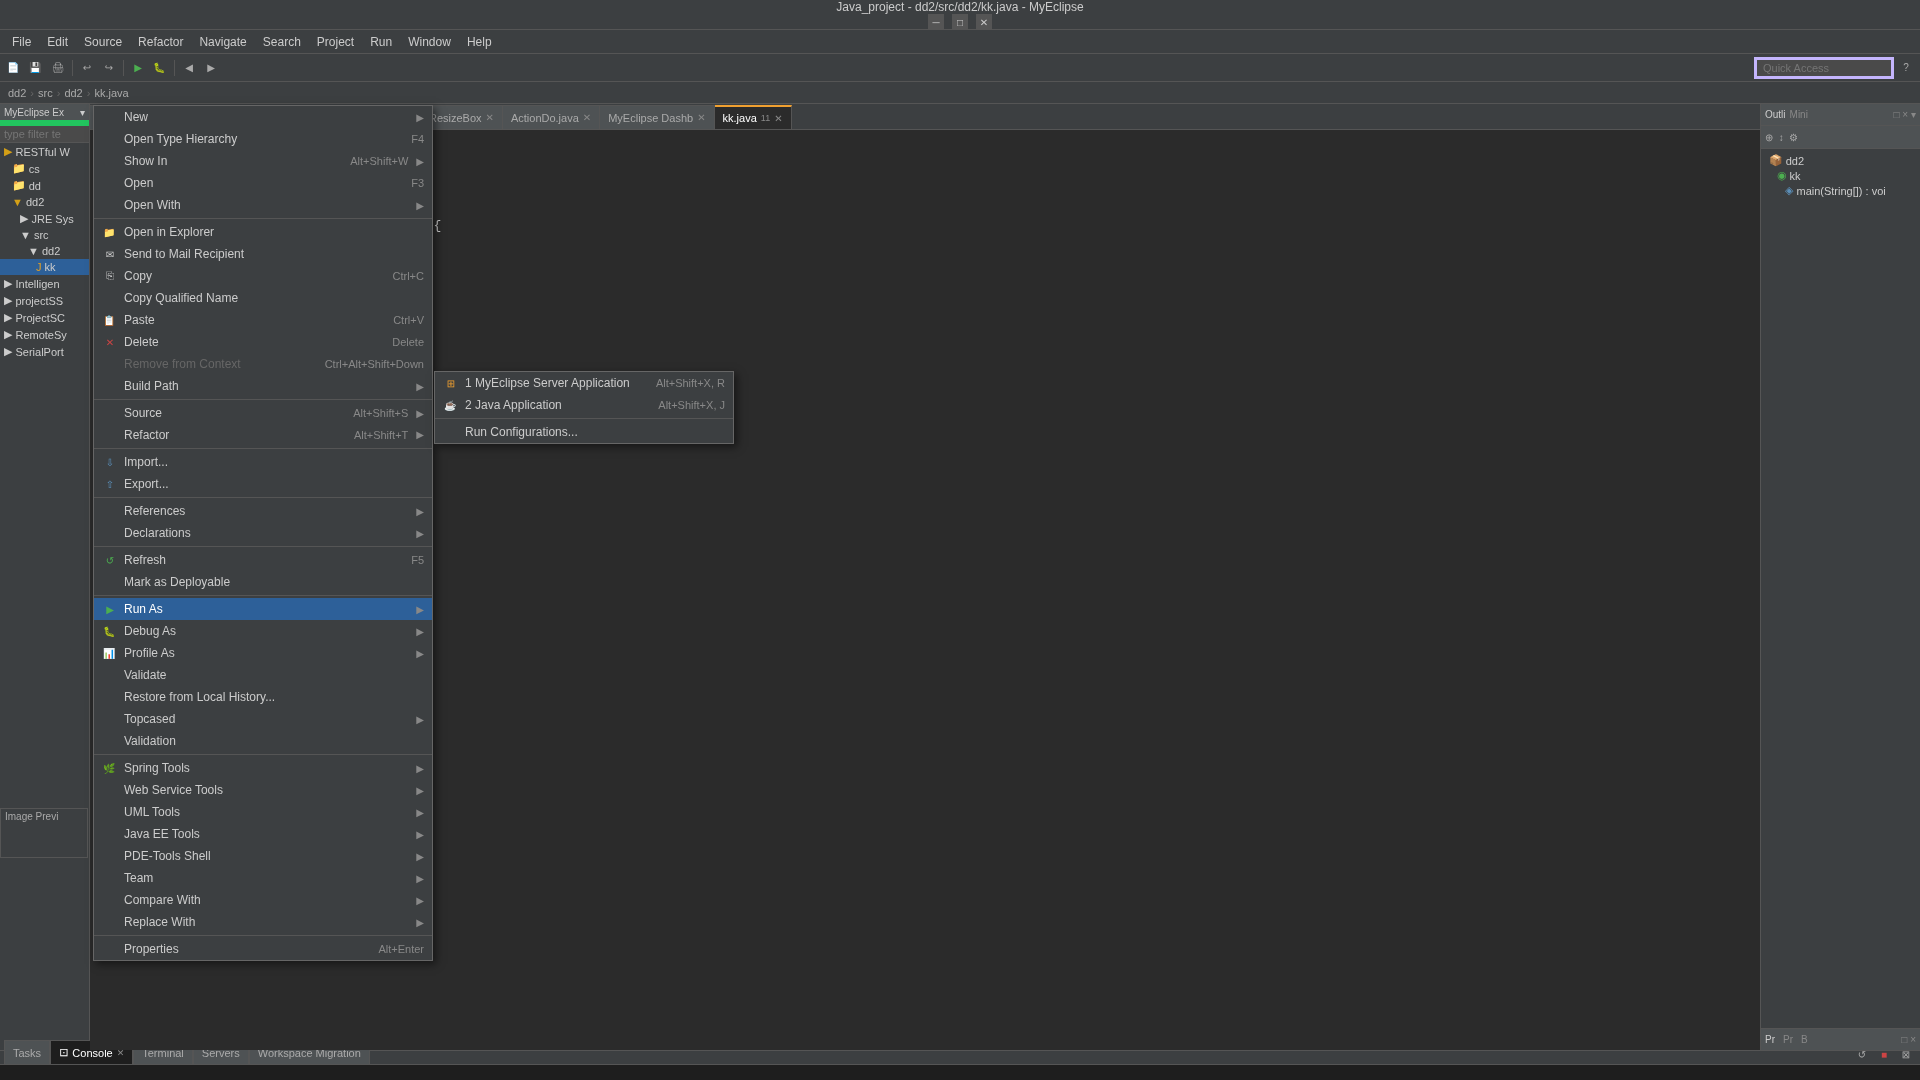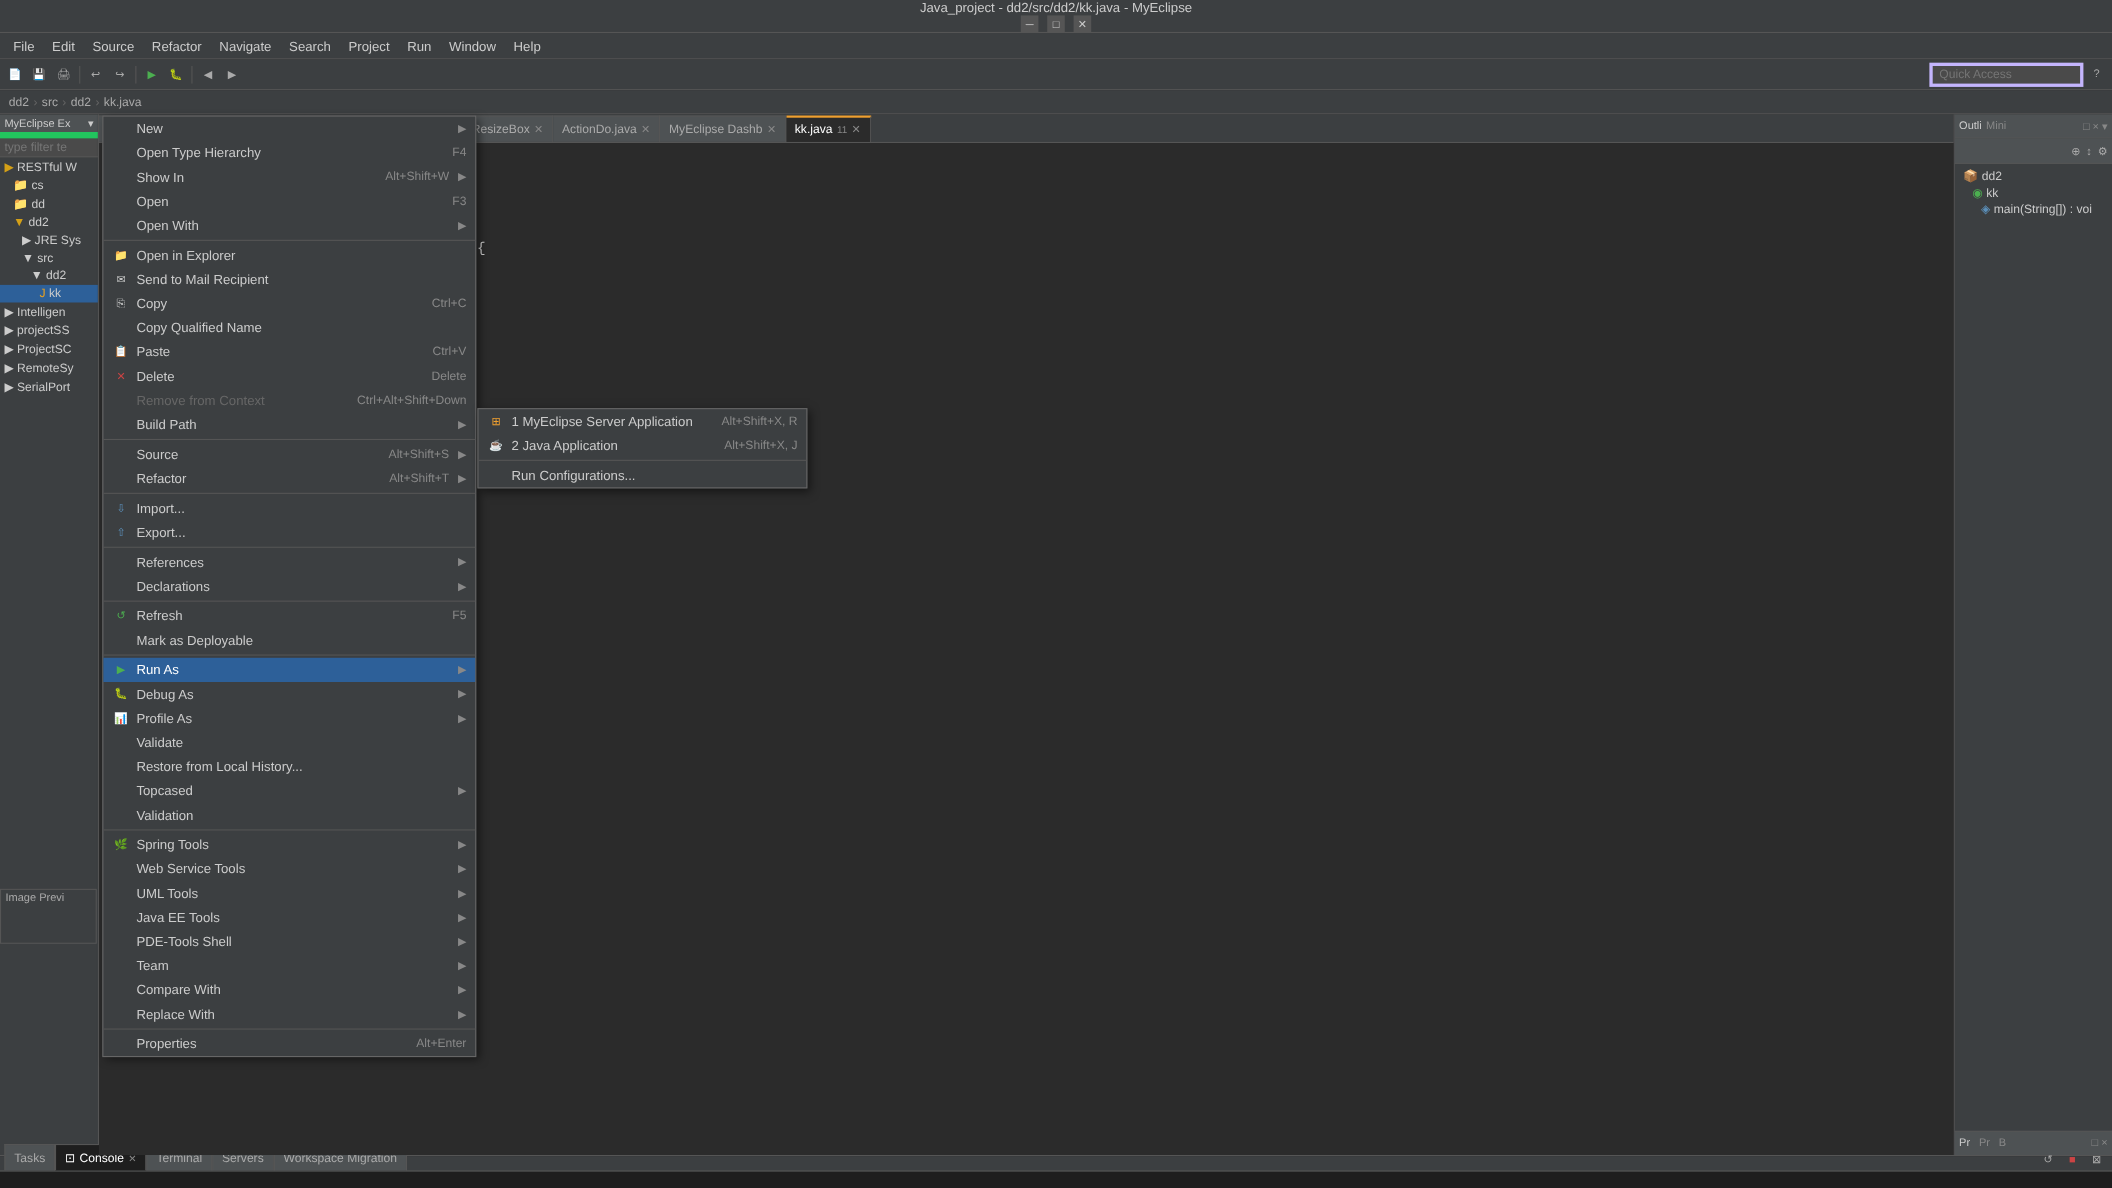--- a/index.html
+++ b/index.html
@@ -206,26 +206,25 @@
     .code-line { line-height: 1.5; }
     .kw { color: #cc7832; }
     .kw2 { color: #6897bb; }
     .str { color: #6a8759; }
     .comment { color: #808080; }
     .cls { color: #ffc66d; }
     .param { color: #9876aa; }
 
     
     #right-panel {
-      width: 144px;
+      width: 160px;
       background: #3c3f41;
       border-left: 1px solid #555;
       display: flex;
       flex-direction: column;
-      text-align: right;
     }
     .outline-tree {
       padding: 4px;
       font-size: 11px;
     }
     .outline-item {
       padding: 1px 4px;
       display: flex;
       align-items: center;
       gap: 3px;

